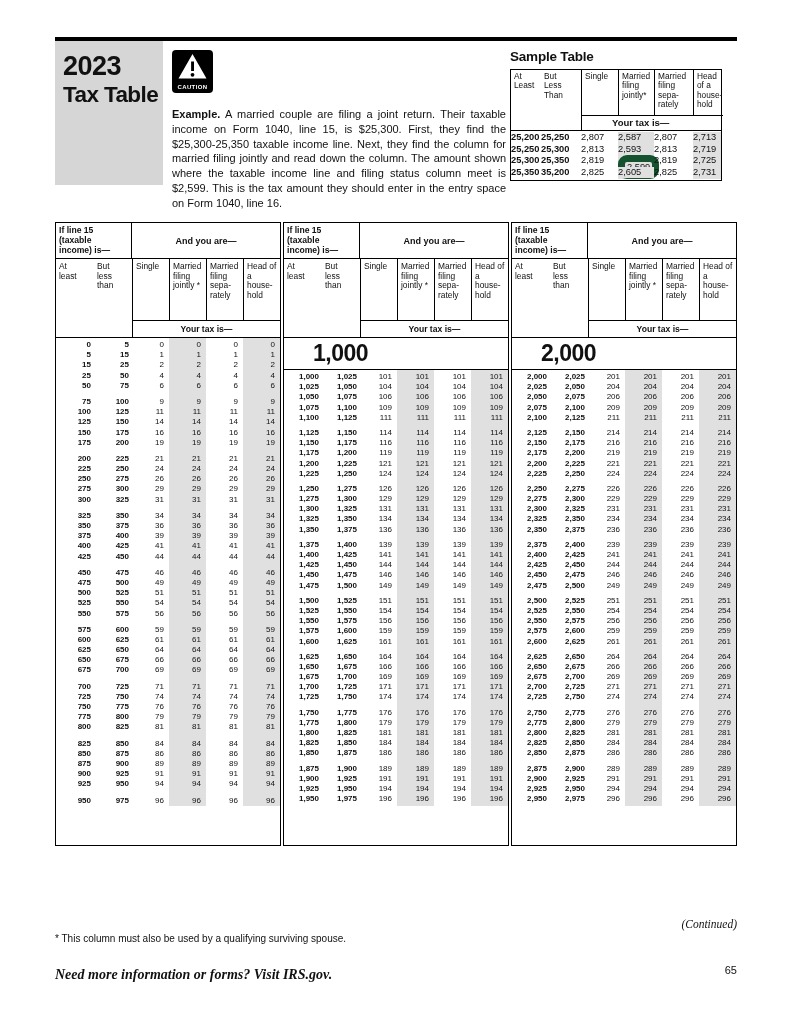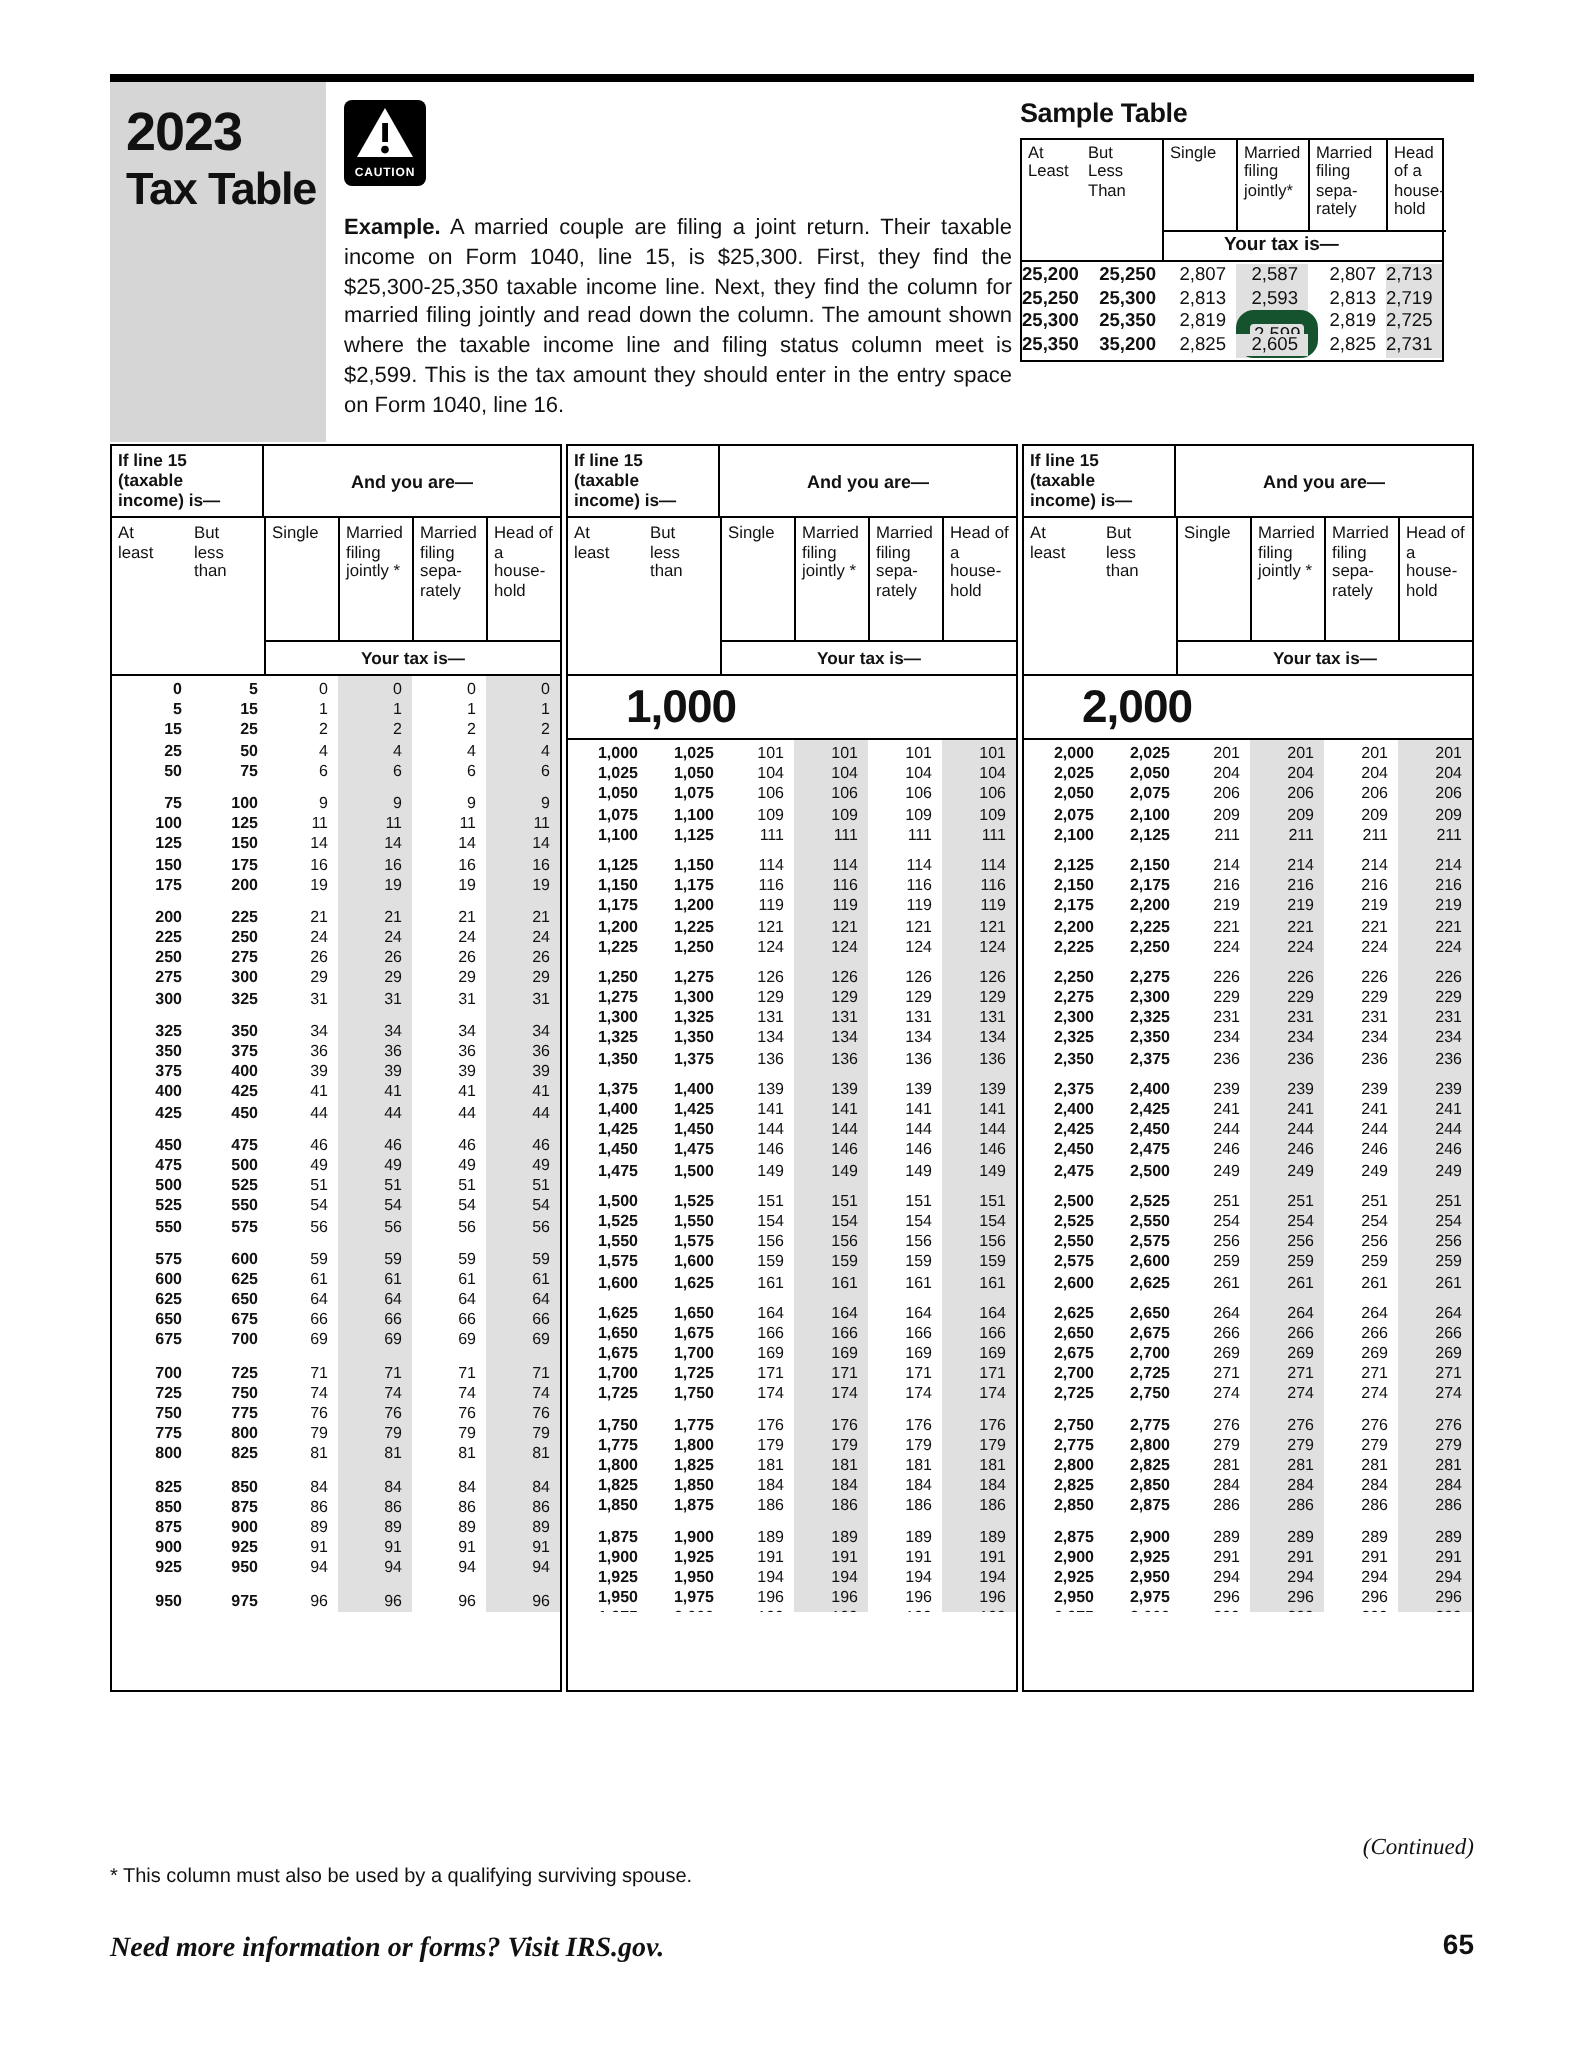--- a/index.html
+++ b/index.html
@@ -5,21 +5,21 @@
   * { margin:0; padding:0; box-sizing:border-box; }
   html,body { background:#ffffff; }
   body {
     width:791px; height:1024px; position:relative; overflow:hidden;
     font-family:"Liberation Sans","DejaVu Sans",sans-serif; color:#111;
   }
   .page { position:absolute; inset:0; }
 
   
   .top-rule { position:absolute; left:55px; top:37px; width:682px; height:4px; background:#000; }
-  .title-box { position:absolute; left:55px; top:41px; width:108px; height:180px; background:var(--box-bg,#d6d6d6); padding:10px 0 0 8px; }
+  .title-box { position:absolute; left:55px; top:41px; width:108px; height:144px; background:var(--box-bg,#d6d6d6); padding:10px 0 0 8px; }
   .title-year { font-size:27px; font-weight:bold; letter-spacing:-0.5px; line-height:30px; }
   .title-text { font-size:22.5px; font-weight:bold; letter-spacing:-0.6px; line-height:28px; }
 
   .caution { position:absolute; left:172px; top:50px; width:41px; height:43px; }
   .caution-label { position:absolute; left:0; bottom:3px; width:100%; text-align:center; color:#fff; font-size:6px; font-weight:bold; letter-spacing:0.4px; }
 
   .instruction { position:absolute; left:221px; top:52px; width:286px; font-style:italic; font-size:11.2px; line-height:14.5px; }
   .example { position:absolute; left:172px; top:107px; width:334px; font-size:11px; line-height:14.8px; text-align:justify; }
   .example .b { font-weight:bold; }
 
@@ -27,21 +27,21 @@
   .sample { position:absolute; left:510px; top:49px; width:212px; }
   .sample-title { font-size:13.5px; font-weight:bold; margin-bottom:5px; letter-spacing:-0.2px; }
   .sample-box { border:1px solid #000; }
   .s-head { display:grid; grid-template-columns:30px 40px 37px 36px 39px 1fr; height:46px; }
   .s-head > div { font-size:8.3px; line-height:9.3px; padding:2px 1px 0 3px; white-space:pre-line; }
   .s-head > div:nth-child(n+3) { border-left:1px solid #000; border-bottom:1px solid #000; }
   .s-yourtax { display:grid; grid-template-columns:70px 1fr; height:15px; border-bottom:1px solid #000; }
   .s-yourtax .lbl { border-left:1px solid #000; font-weight:bold; font-size:9.5px; line-height:14px; padding-left:30px; }
   .s-rows { padding:1px 0 2px 0; }
   .s-row { display:grid; grid-template-columns:30px 40px 37px 36px 39px 1fr; height:11.5px; font-size:9.3px; line-height:11.5px; }
-  .s-row > div { text-align:right; padding-right:5px; }
+  .s-row > div { text-align:left; padding-right:5px; }
   .s-row .inc { font-weight:bold; padding-right:3px; }
   .s-row .shade { background:var(--shade,#e0e0e0); }
   .circled { display:inline-block; border:7px solid #14532d; border-radius:9px; padding:0 2px; line-height:10px; }
 
   
   .panel { position:absolute; top:222px; width:226px; height:624px; border:1px solid #000; background:#fff; }
   .p-h1 { display:grid; grid-template-columns:76px 1fr; height:36px; border-bottom:1px solid #000; }
   .p-h1-left { font-weight:bold; font-size:8.6px; line-height:9.8px; padding:3px 2px 0 3px; border-right:1px solid #000; white-space:pre-line; }
   .p-h1-right { display:flex; align-items:center; justify-content:center; font-weight:bold; font-size:9px; }
   .p-h2 { display:grid; grid-template-columns:38px 38px repeat(4,1fr); height:62px; }
@@ -56,21 +56,21 @@
   .rows { position:relative; z-index:1; padding-top:2px; }
   .grp6 { margin-bottom:6px; } .grp5 { margin-bottom:5px; }
   .row { display:grid; grid-template-columns:38px 38px repeat(4,1fr); height:10.2px; font-size:8px; line-height:10.2px; }
   .row > div { text-align:right; padding-right:5px; }
   .row .inc { font-weight:bold; padding-right:3px; }
 
   
   .footnote { position:absolute; left:55px; top:933px; font-size:10px; }
   .continued { position:absolute; right:54px; top:918px; font-family:"Liberation Serif","DejaVu Serif",serif; font-style:italic; font-size:11.5px; }
   .footer-info { position:absolute; left:55px; top:967px; font-family:"Liberation Serif","DejaVu Serif",serif; font-weight:bold; font-style:italic; font-size:14px; }
-  .page-num { position:absolute; right:54px; top:964px; font-weight:bold; font-size:14px; }
+  .page-num { position:absolute; right:54px; top:964px; font-weight:normal; font-size:11px; }
 </style>
 </head>
 <body style="--shade: #e0e0e0; --box-bg: #d6d6d6;">
 
 <div class="page">
 
   <div class="top-rule"></div>
 
   <div class="title-box">
     <div class="title-year">2023</div>

